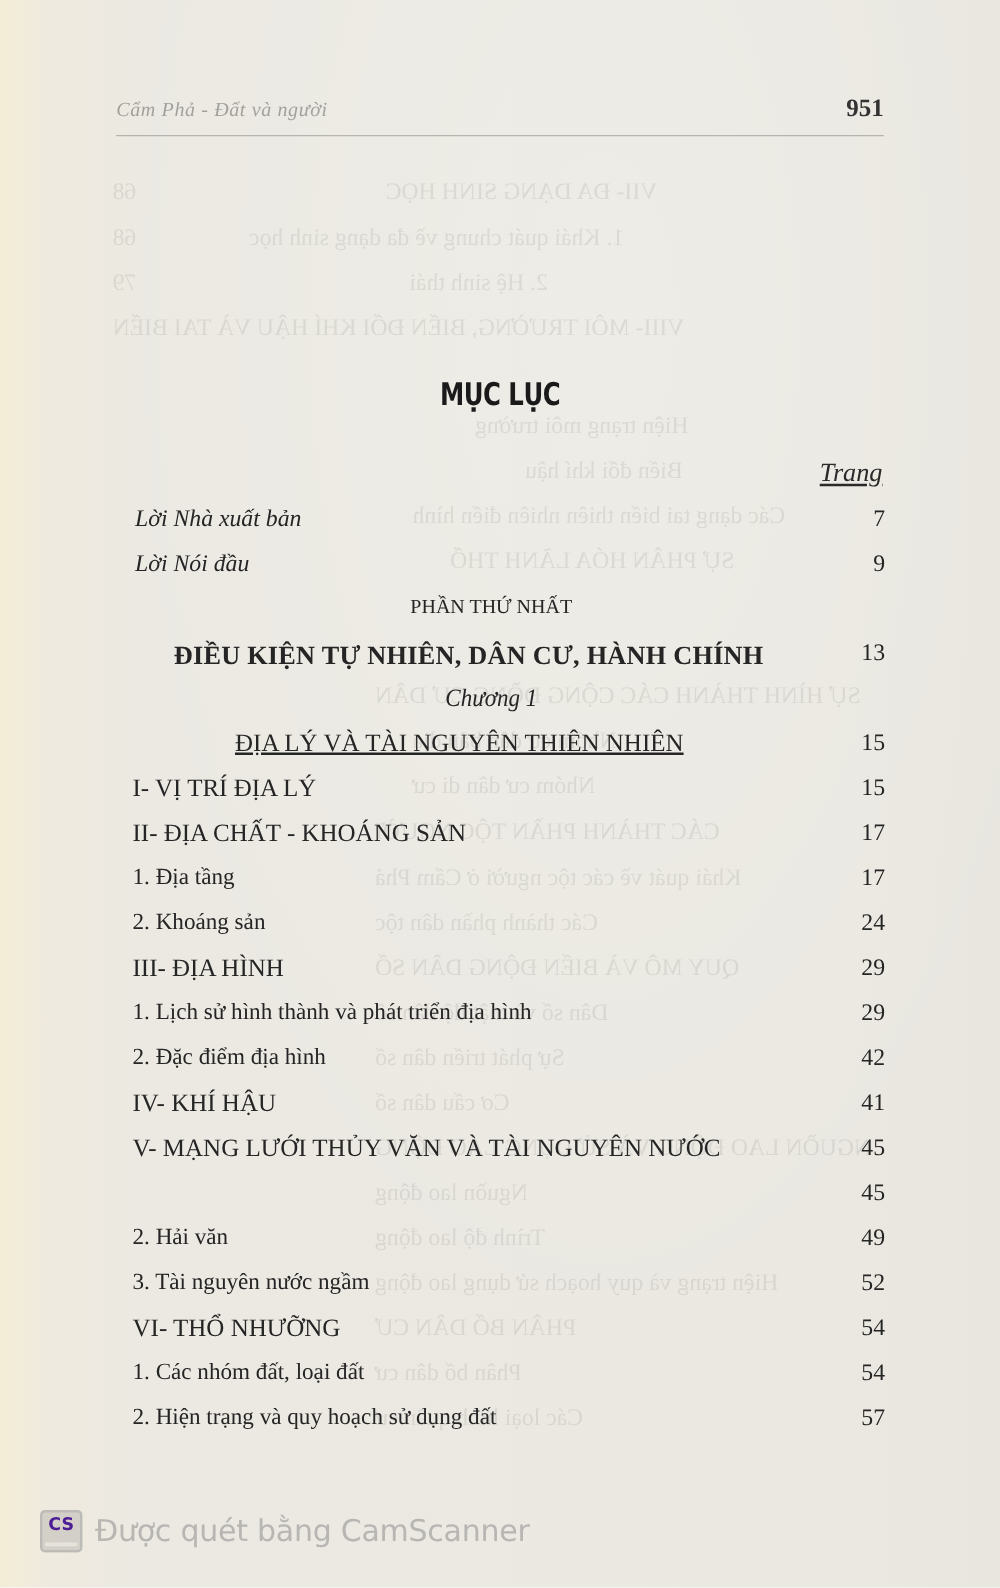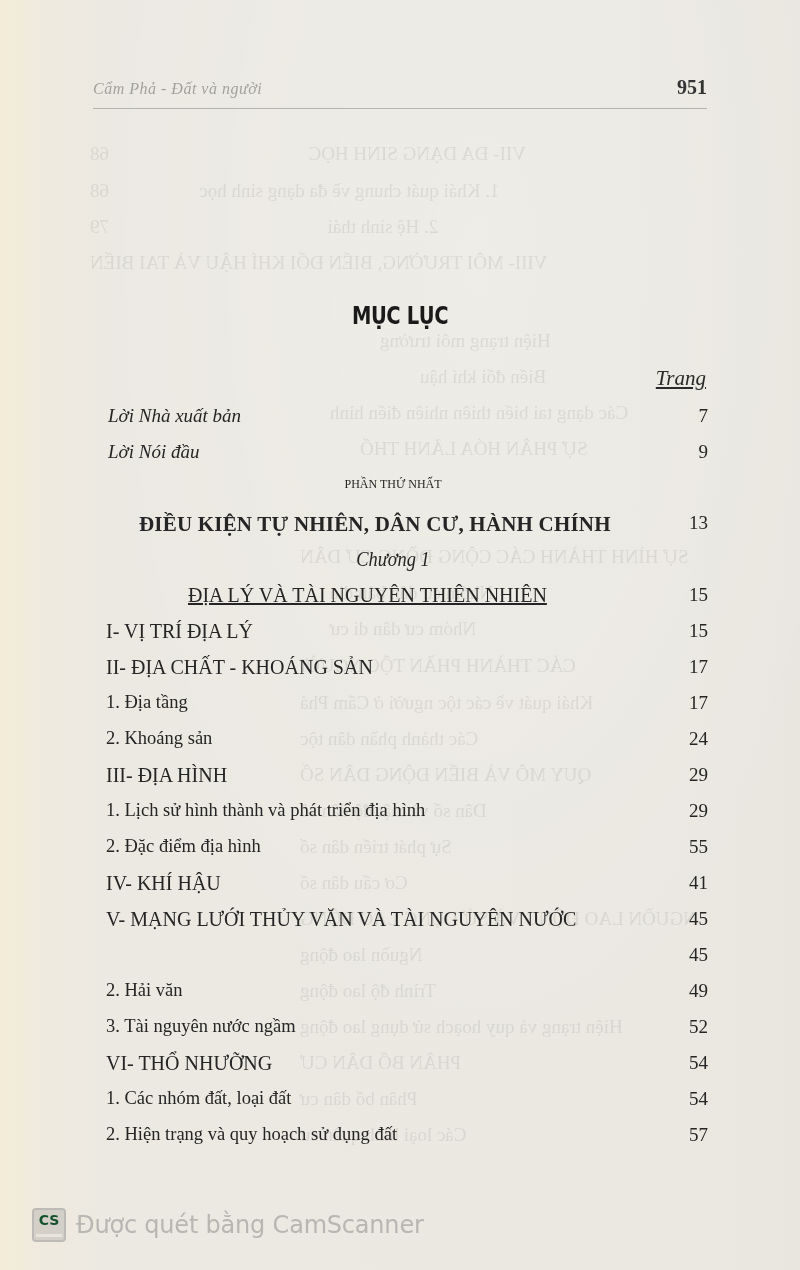--- a/index.html
+++ b/index.html
@@ -119,21 +119,21 @@
       color: #252525;
     }
     .toc-row .page {
       position: absolute;
       right: 0;
       top: 0;
       font-size: 19px;
       color: #252525;
     }
     .toc-row.italic .label { font-style: italic; }
-    .toc-row.part-heading .label { font-size: 12px; left: -10px; width: 590px; text-align: center; }
+    .toc-row.part-heading .label { font-size: 16px; left: -10px; width: 590px; text-align: center; }
     .toc-row.part-title .label { font-size: 21px; font-weight: bold; letter-spacing: 0.2px; left: -2px; margin-left: 33px; }
     .toc-row.chapter .label {
       font-style: italic;
       font-size: 20px;
       left: -10px; width: 590px; text-align: center;
       transform: scaleX(0.92);
     }
     .toc-row.chapter-title .label { font-size: 20px; left: 80px; text-decoration: underline; }
     .toc-row.section .label { left: -2px; font-size: 20px; }
     .toc-row.sub .label { left: -2px; font-size: 18.5px; }
@@ -157,21 +157,21 @@
       border: 2px solid rgba(150,150,150,0.35);
     }
     .watermark .cs-logo span {
       position: absolute;
       left: 0; top: 2px;
       width: 30px;
       text-align: center;
       font-family: "DejaVu Sans", sans-serif;
       font-weight: bold;
       font-size: 14px;
-      color: #14532d;
+      color: #4c1d95;
     }
     .watermark .cs-logo .bar {
       position: absolute;
       left: 2px; bottom: 3px;
       width: 26px; height: 3px;
       background: #efede6;
       opacity: 0.7;
     }
     .watermark .cs-text {
       font-family: "DejaVu Sans", sans-serif;
@@ -264,21 +264,21 @@
   <div class="toc-row section" style="top:364px">
     <span class="label">III- ĐỊA HÌNH</span>
     <span class="page">29</span>
   </div>
   <div class="toc-row sub" style="top:400px">
     <span class="label">1. Lịch sử hình thành và phát triển địa hình</span>
     <span class="page">29</span>
   </div>
   <div class="toc-row sub" style="top:436px">
     <span class="label">2. Đặc điểm địa hình</span>
-    <span class="page">55</span>
+    <span class="page">42</span>
   </div>
   <div class="toc-row section" style="top:472px">
     <span class="label">IV- KHÍ HẬU</span>
     <span class="page">41</span>
   </div>
   <div class="toc-row section" style="top:508px">
     <span class="label">V- MẠNG LƯỚI THỦY VĂN VÀ TÀI NGUYÊN NƯỚC</span>
     <span class="page">45</span>
   </div>
   <div class="toc-row sub" style="top:544px">

